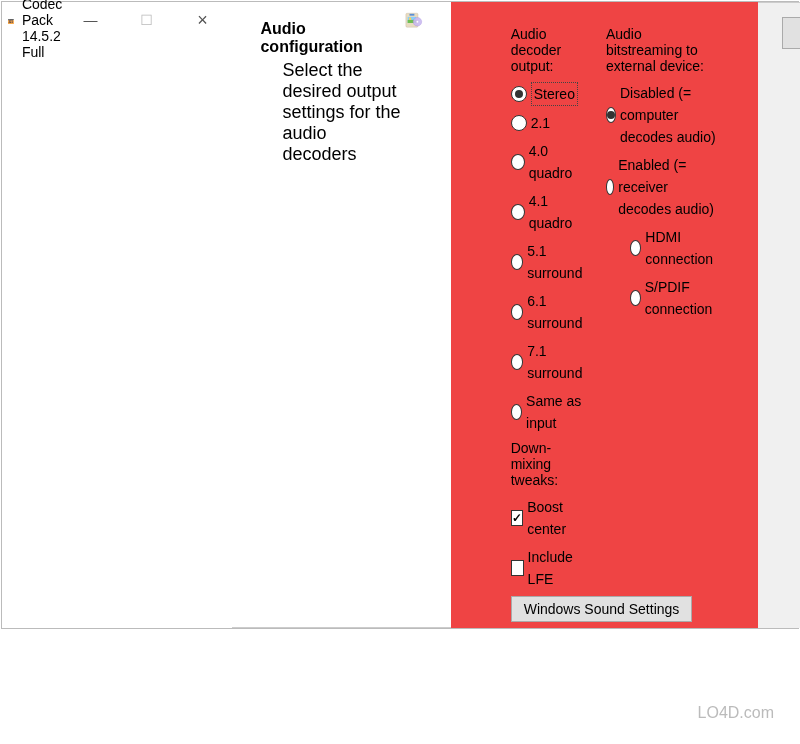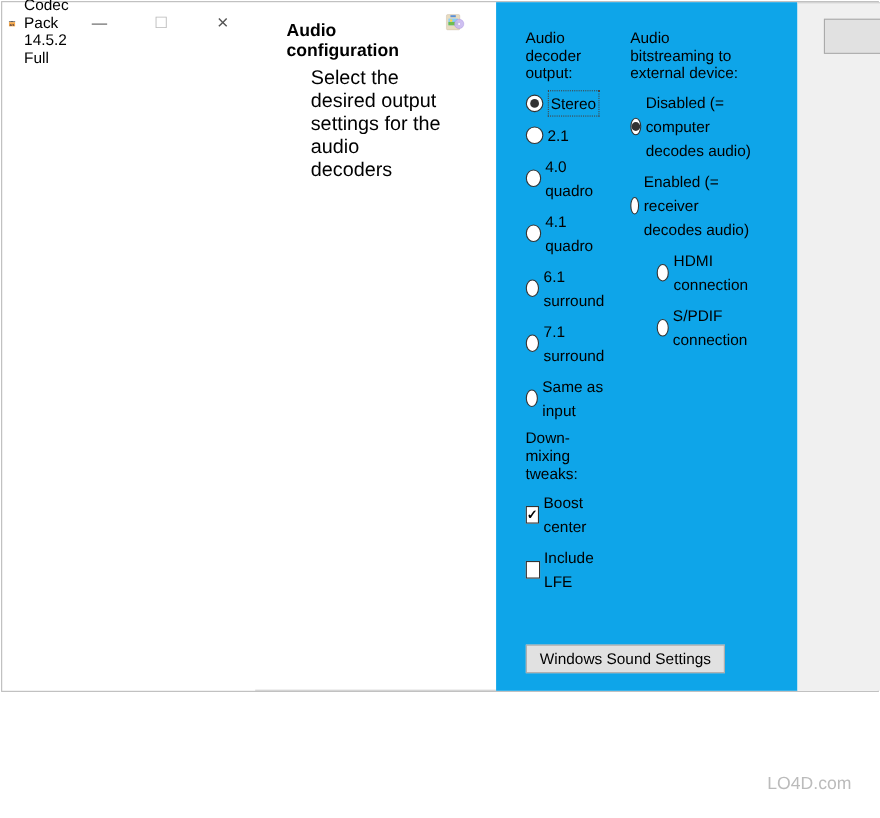--- a/index.html
+++ b/index.html
@@ -61,22 +61,22 @@
       font-size: 18px;
       padding-left: 22px;
     }
     .header-icon {
       width: 60px; height: 54px;
       margin-right: 0;
       margin-top: -8px;
     }
     .content {
       flex: 1;
-      background: #0ea5e9;
-      padding: 24px 40px 16px 27px;
+      background: #ef4444;
+      padding: 24px 40px 16px 60px;
       display: flex;
       flex-direction: column;
     }
     .columns {
       display: flex;
       gap: 20px;
     }
     .col { flex: 1; }
     .group-label {
       margin-bottom: 8px;
@@ -234,20 +234,24 @@
         <div class="radio-row">
           <span class="radio"></span>
           <span>4.0 quadro</span>
         </div>
         <div class="radio-row">
           <span class="radio"></span>
           <span>4.1 quadro</span>
         </div>
         <div class="radio-row">
           <span class="radio"></span>
+          <span>5.1 surround</span>
+        </div>
+        <div class="radio-row">
+          <span class="radio"></span>
           <span>6.1 surround</span>
         </div>
         <div class="radio-row">
           <span class="radio"></span>
           <span>7.1 surround</span>
         </div>
         <div class="radio-row">
           <span class="radio"></span>
           <span>Same as input</span>
         </div>

